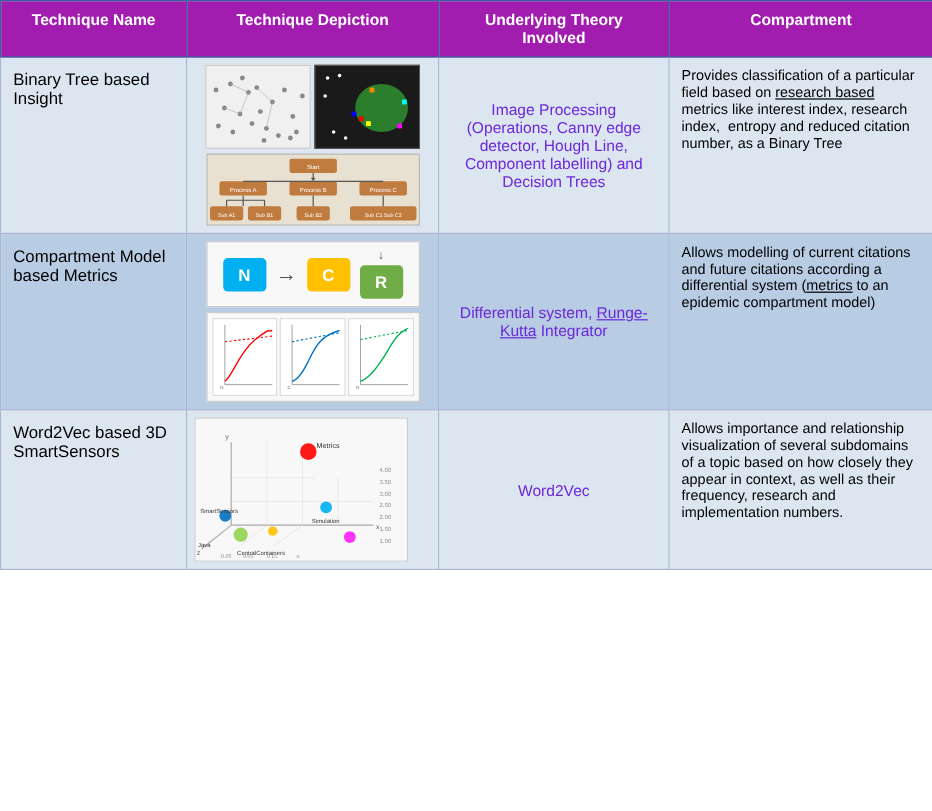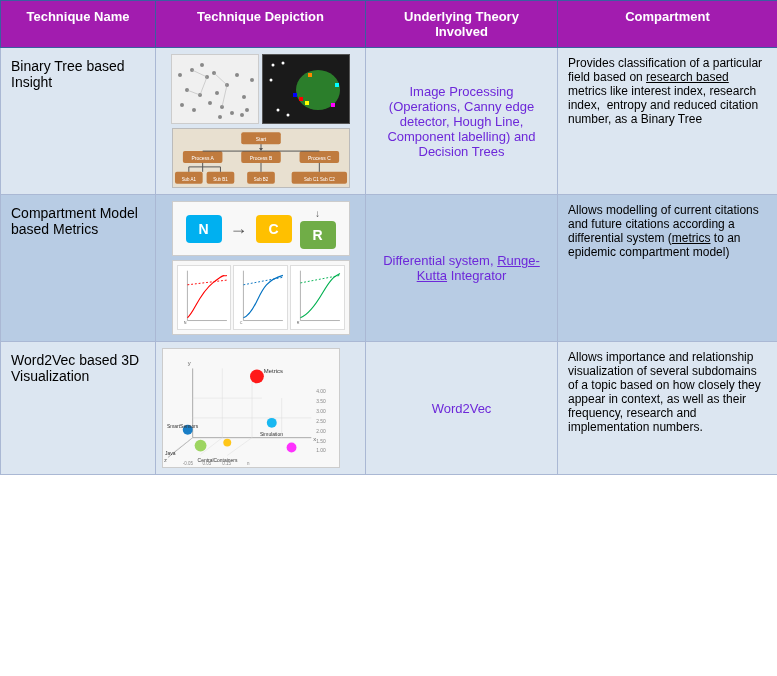--- a/index.html
+++ b/index.html
@@ -357,21 +357,21 @@
       <td class="theory-cell">
         Differential system, <span class="underline">Runge-Kutta</span> Integrator
       </td>
       <td class="desc-cell">
         Allows modelling of current citations and future citations according a differential system (<span class="underline">metrics</span> to an epidemic compartment model)
       </td>
     </tr>
 
     <tr>
       <td class="technique-name">
-        <span>Word2Vec based 3D Visualization</span>
+        <span>Word2Vec based 3D SmartSensors</span>
       </td>
       <td class="img-cell">
         <div class="w2v-img">
           <svg width="178" height="120" viewBox="0 0 178 120">
             <rect width="178" height="120" fill="#f8f8f8"></rect>
 
             <line x1="30" y1="90" x2="150" y2="90" stroke="#aaa" stroke-width="1"></line>
 
             <line x1="30" y1="90" x2="30" y2="20" stroke="#aaa" stroke-width="1"></line>
 

